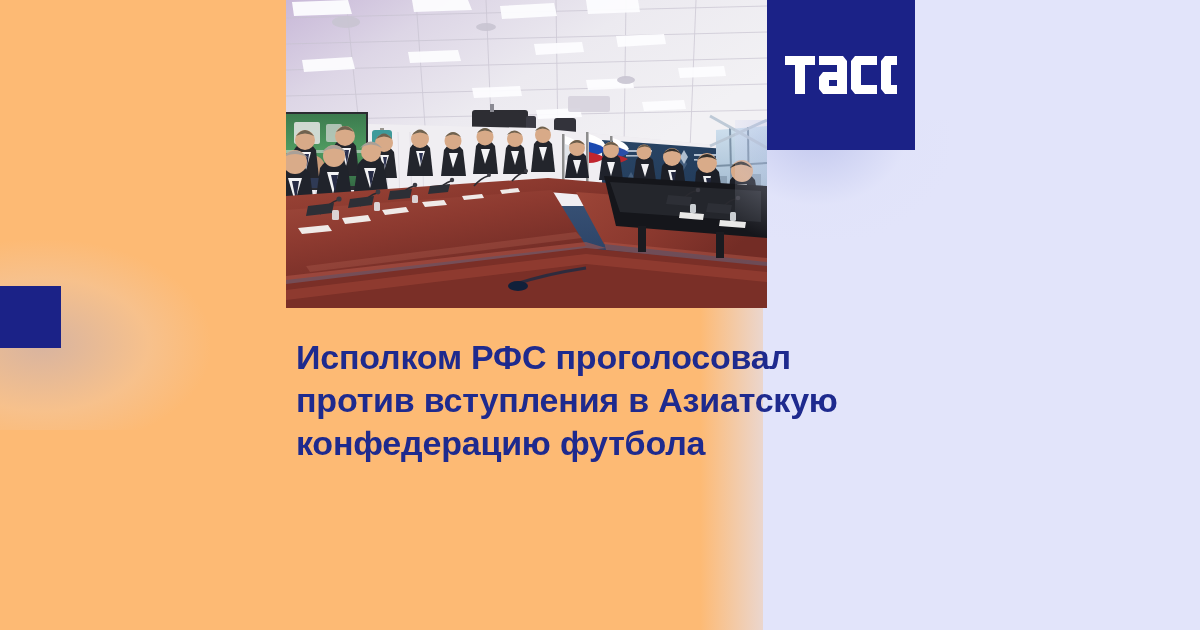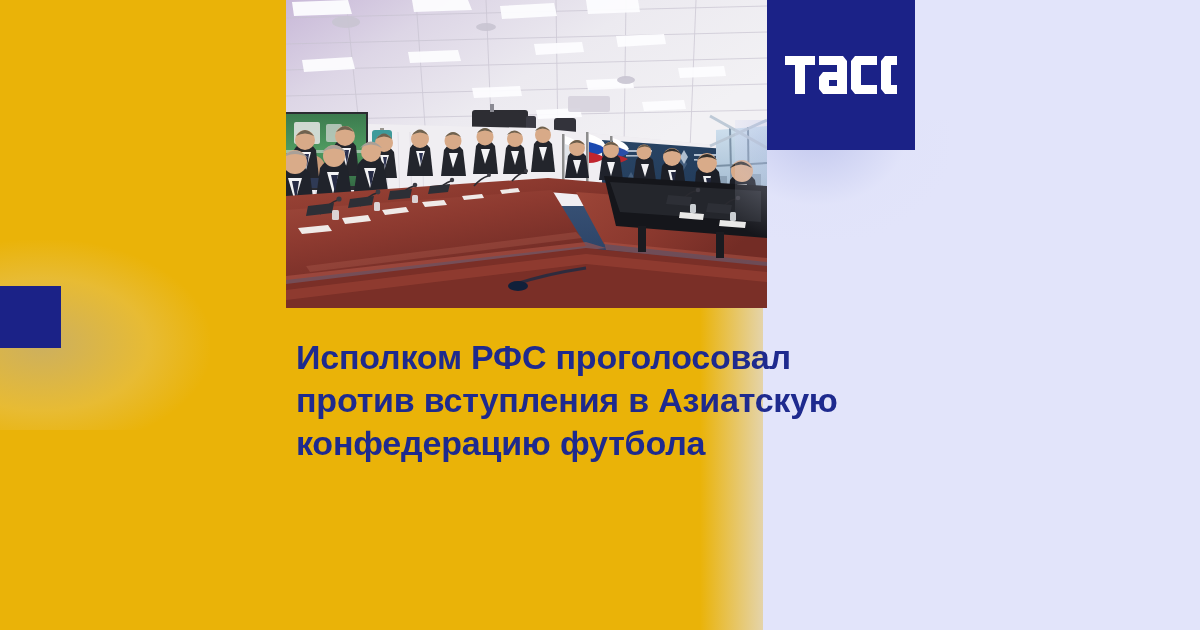--- a/index.html
+++ b/index.html
@@ -8,21 +8,21 @@
     background: #ffffff;
   }
   body {
     font-family: "Liberation Sans", sans-serif;
   }
   .share-card {
     position: relative;
     width: 1200px;
     height: 630px;
     overflow: hidden;
-    background: #eab308;
+    background: #fdba74;
   }
 
   
   .lavender-band {
     position: absolute;
     left: 763px;
     top: 0;
     width: 437px;
     height: 630px;
     background: #e2e4fa;

